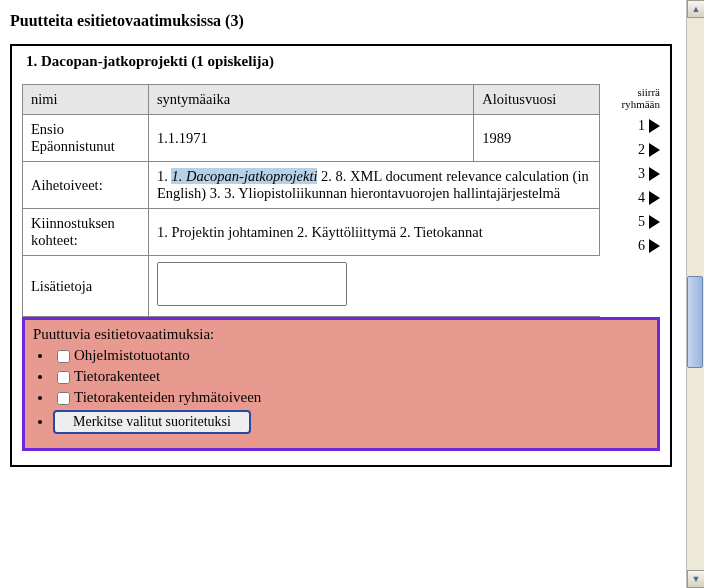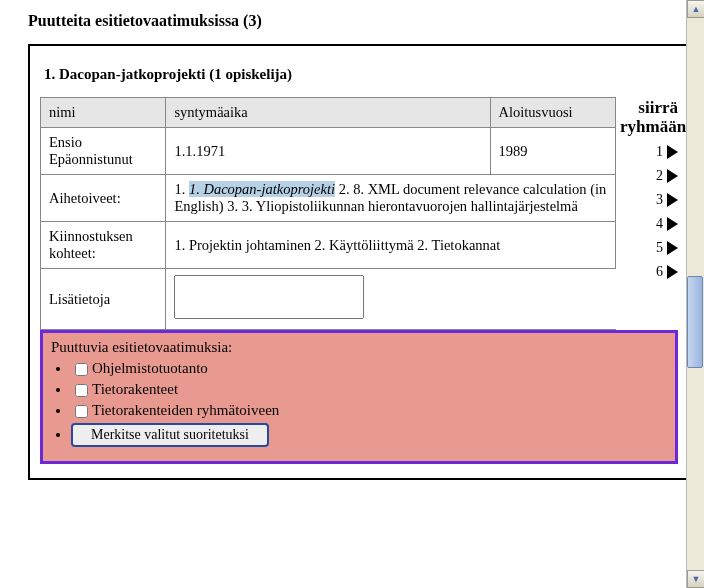--- a/index.html
+++ b/index.html
@@ -10,39 +10,38 @@
     background: #fff;
     color: #000;
     width: 704px;
     height: 588px;
     position: relative;
     overflow: hidden;
   }
   .content {
     padding: 8px 10px;
     width: 682px;
-    margin-left: 18px;
   }
   h3.page-title {
     margin: 4px 0 14px 0;
     font-size: 16px;
     font-weight: bold;
   }
   .sort-row {
     margin: 4px 0 18px 0;
   }
   .sort-row a { color: #0000cc; text-decoration: underline; cursor: pointer; }
   .sel-link {
     background: #b6d0e6;
     color: #000;
     font-weight: bold;
   }
   .project-box {
     border: 2px solid #000;
-    padding: 14px 10px 14px 10px;
+    padding: 1px 10px 14px 10px;
   }
   .project-title {
     font-weight: bold;
     font-size: 15px;
     margin: 6px 0 14px 4px;
   }
   .grid-wrap {
     display: flex;
     align-items: flex-start;
     gap: 4px;
@@ -64,21 +63,21 @@
   .col1 { width: 120px; }
   .col2 { width: 310px; }
   .col3 { width: 120px; }
   .highlight { background: #b6d0e6; font-style: italic; }
   .side {
     font-size: 12px;
     text-align: right;
     width: 58px;
     padding-top: 2px;
   }
-  .side .hdr { font-weight: bold; font-size: 17px; line-height: 1.1; margin-bottom: 4px; }
+  .side .hdr { font-weight: normal; font-size: 11px; line-height: 1.1; margin-bottom: 4px; }
   .side .row {
     display: flex;
     justify-content: flex-end;
     align-items: center;
     gap: 4px;
     height: 24px;
     font-size: 14px;
     cursor: pointer;
   }
   .tri {

